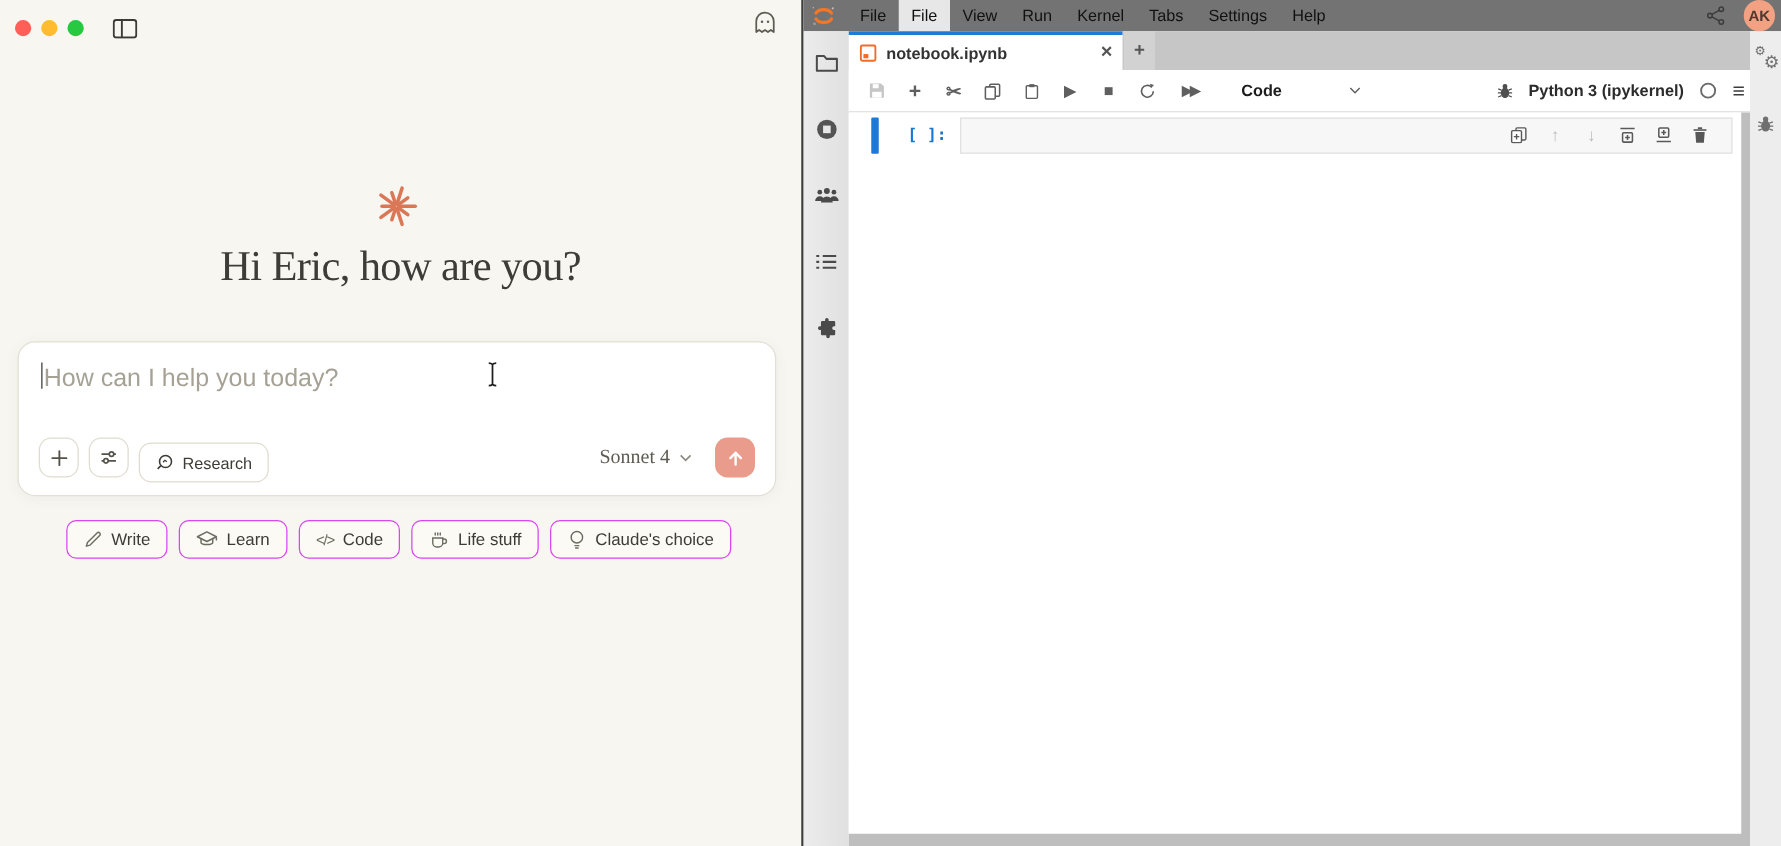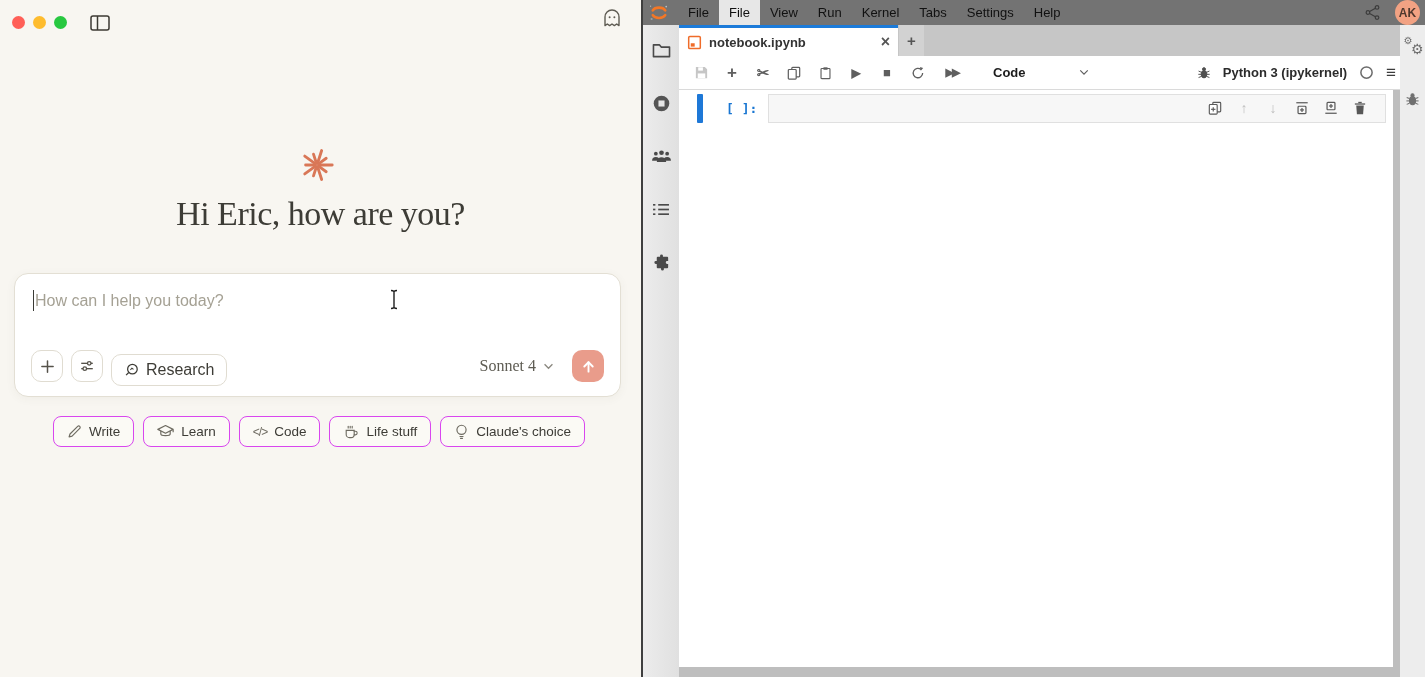--- a/index.html
+++ b/index.html
@@ -17,27 +17,27 @@
 
   .sidebar-toggle { position:absolute; left:90px; top:15px; width:20px; height:16px; color:#3C3A33; cursor:pointer; }
   .ghost-btn { position:absolute; left:602px; top:8px; width:22px; height:24px; color:#5F5C53; }
 
   .starburst { position:absolute; left:298px; top:146px; width:38px; height:38px; }
   .greeting { position:absolute; left:0; top:195px; width:641px; text-align:center;
               font-family:"Liberation Serif", serif; font-size:34px; color:#3D3C36; letter-spacing:-0.5px; }
 
   .composer-card { position:absolute; left:14px; top:273px; width:607px; height:124px; background:#FFFFFF;
                    border:1px solid #E3DFD4; border-radius:14px; box-shadow:0 2px 10px rgba(80,70,50,0.05); }
-  .composer-placeholder { position:absolute; left:20px; top:18px; font-size:16px; color:#A5A194; }
+  .composer-placeholder { position:absolute; left:20px; top:18px; font-size:20px; color:#A5A194; }
   .composer-caret { position:absolute; left:18px; top:16px; width:1px; height:21px; background:#3A3A35; }
   .composer-bottom { position:absolute; left:16px; right:16px; bottom:14px; height:32px; display:flex; align-items:center; gap:8px; }
   .tool-btn { width:32px; height:32px; border:1px solid #E0DCD1; border-radius:10px; background:#FFF;
               display:flex; align-items:center; justify-content:center; color:#55524A; font-size:18px; }
   .research-btn { height:32px; border:1px solid #E0DCD1; border-radius:10px; background:#FFF; padding:0 12px;
-                  display:flex; align-items:center; gap:6px; color:#3D3C36; font-size:16px;margin-top:8px; }
+                  display:flex; align-items:center; gap:6px; color:#3D3C36; font-size:13px;margin-top:8px; }
   .model-select { margin-left:auto; display:flex; align-items:center; gap:7px;
                   font-family:"Liberation Serif", serif; font-size:16px; color:#5E5C53; }
   .send-btn { width:32px; height:32px; border-radius:10px; background:#E99C8B; border:none;
               display:flex; align-items:center; justify-content:center; margin-left:10px; }
   .ibeam-cursor { position:absolute; left:374px; top:15px; width:10px; height:21px; color:#1E1E1E; }
 
   .chips-row { position:absolute; left:53px; top:416px; display:flex; gap:9px; }
   .chip { height:31px; border:1px solid #d946ef; border-radius:8px; background:#FBFAF5; padding:0 13px;
           display:flex; align-items:center; gap:7px; font-size:13.5px; color:#3D3C36; }
   .chip .chip-ic { color:#6E6B61; display:flex; align-items:center; }

